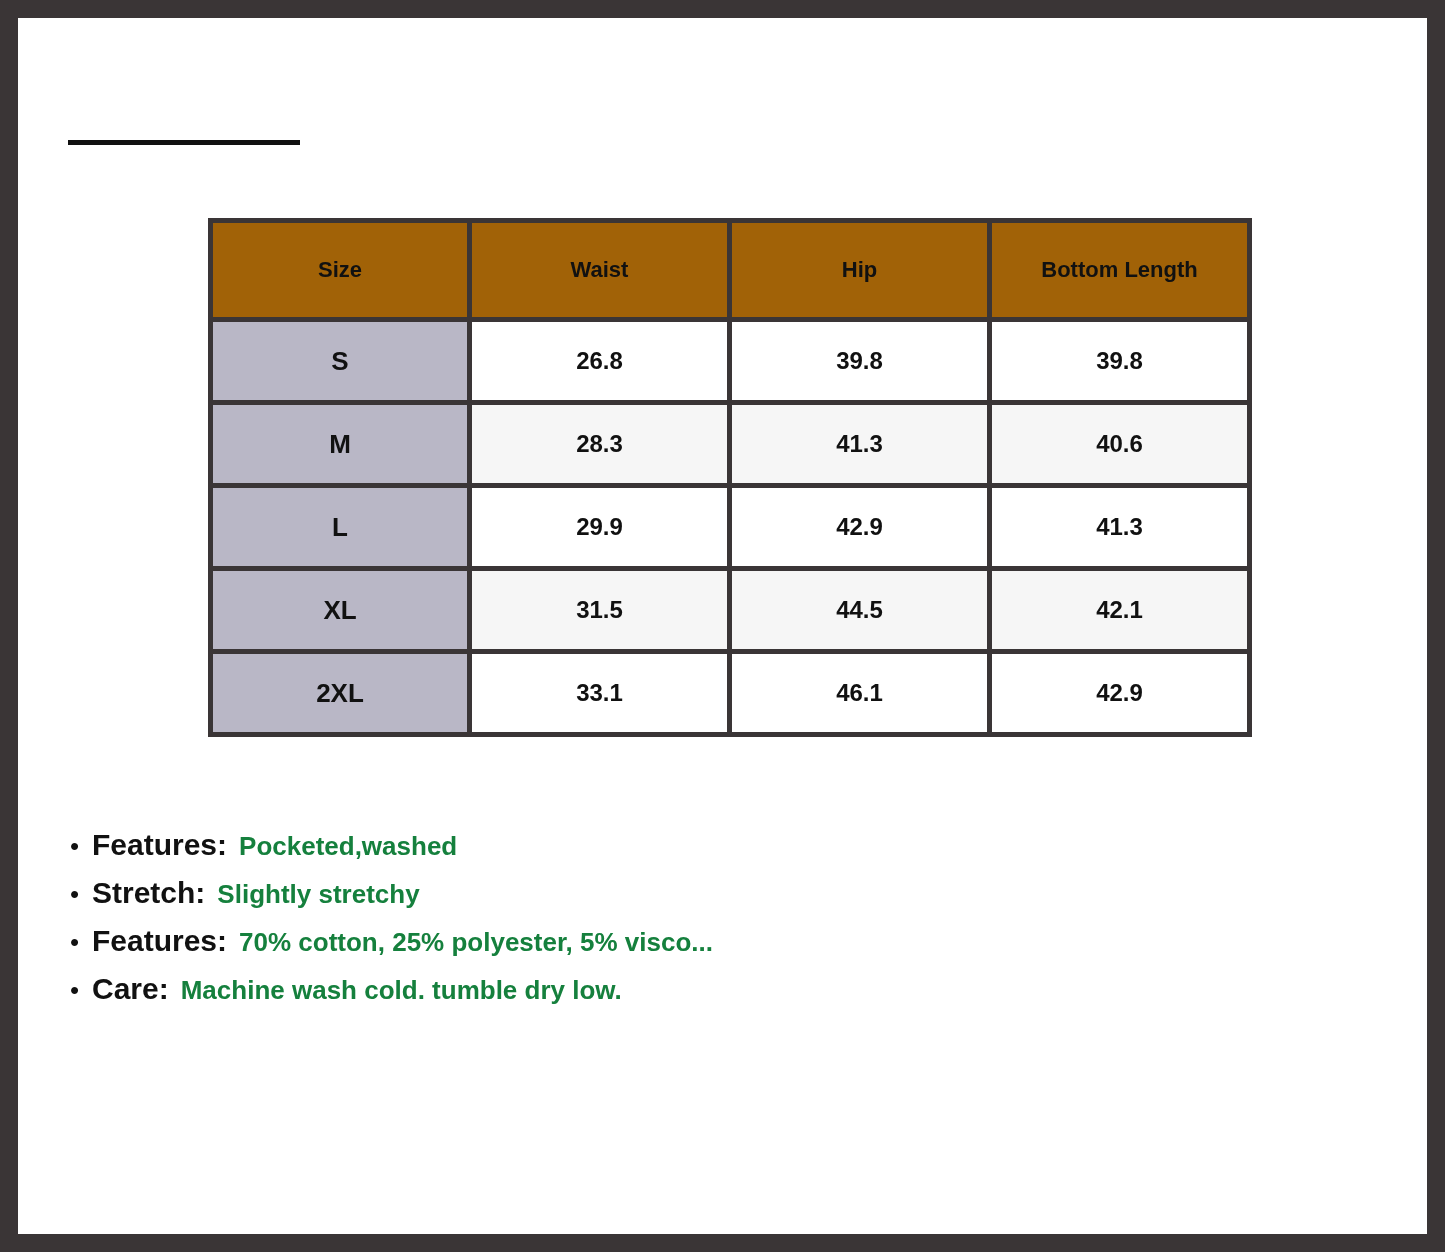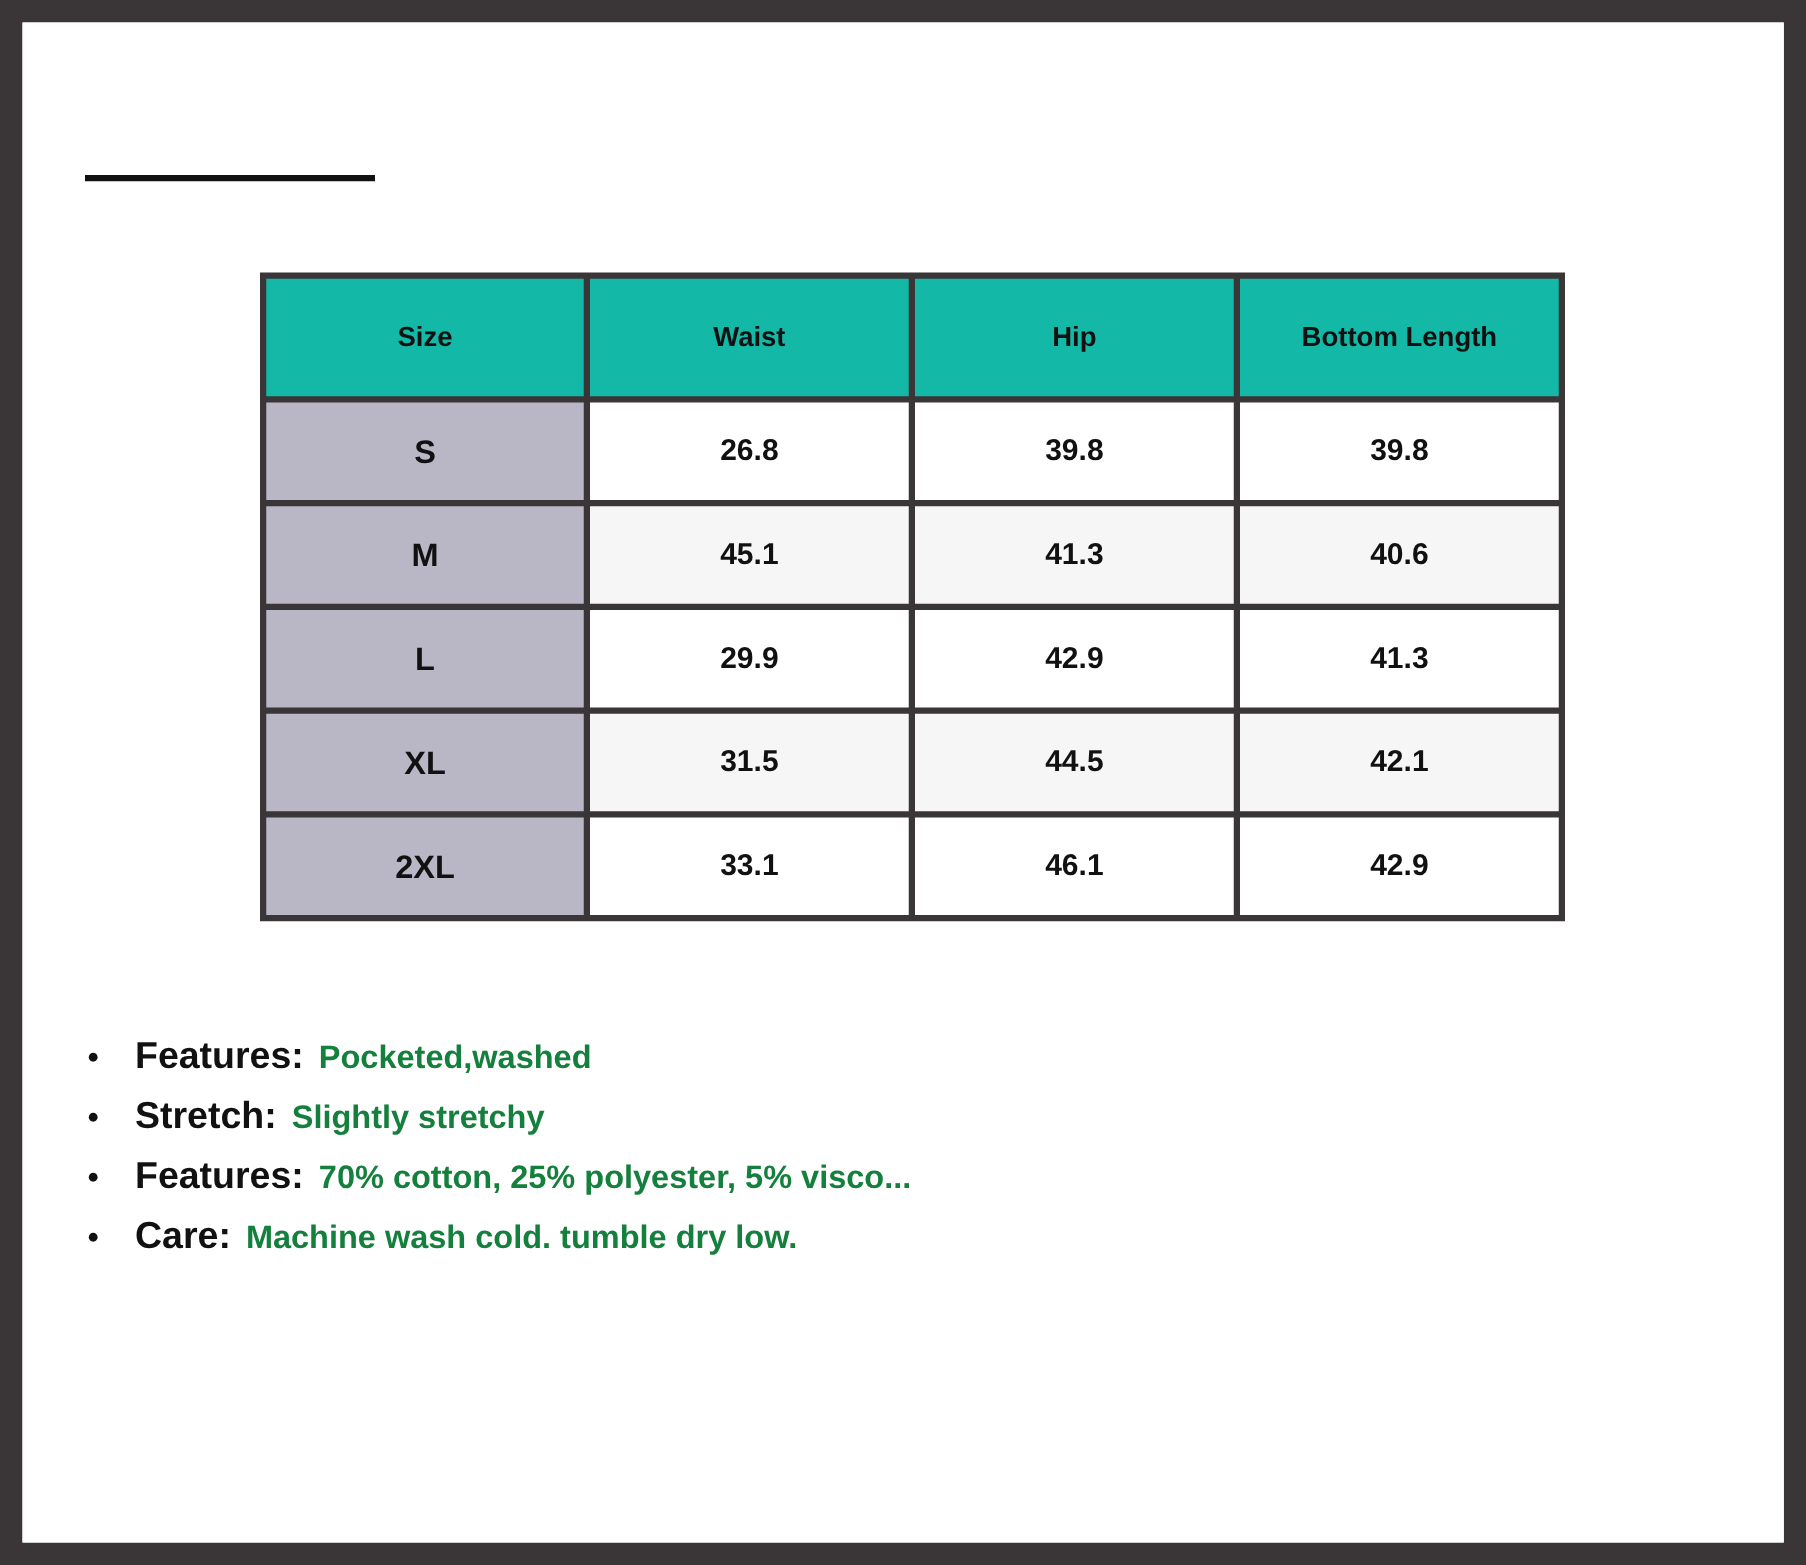--- a/index.html
+++ b/index.html
@@ -90,21 +90,21 @@
   table.size-table td {
     text-align: center;
     vertical-align: middle;
     font-size: 23px;
     font-weight: bold;
     color: #111111;
     height: 78px;
     padding: 0;
   }
   table.size-table thead th {
-    background: #14b8a6;
+    background: #a16207;
     height: 94px;
     font-size: 22px;
   }
   table.size-table tbody td.size-cell {
     background: #b9b7c6;
     font-size: 26px;
   }
   table.size-table tbody tr.odd td.val {
     background: #ffffff;
   }
@@ -135,21 +135,20 @@
     font-size: 26px;
     line-height: 1;
     color: #111111;
     text-align: left;
   }
   .note-label {
     font-size: 30px;
     font-weight: bold;
     color: #111111;
     white-space: nowrap;
-    margin-left: 16px;
   }
   .note-value {
     font-size: 26px;
     font-weight: bold;
     color: #15803d;
     margin-left: 12px;
   }
 </style>
 </head>
 <body>
@@ -180,21 +179,21 @@
         </thead>
         <tbody>
           <tr class="odd">
             <td class="size-cell">S</td>
             <td class="val">26.8</td>
             <td class="val">39.8</td>
             <td class="val">39.8</td>
           </tr>
           <tr class="even">
             <td class="size-cell">M</td>
-            <td class="val">45.1</td>
+            <td class="val">28.3</td>
             <td class="val">41.3</td>
             <td class="val">40.6</td>
           </tr>
           <tr class="odd">
             <td class="size-cell">L</td>
             <td class="val">29.9</td>
             <td class="val">42.9</td>
             <td class="val">41.3</td>
           </tr>
           <tr class="even">

